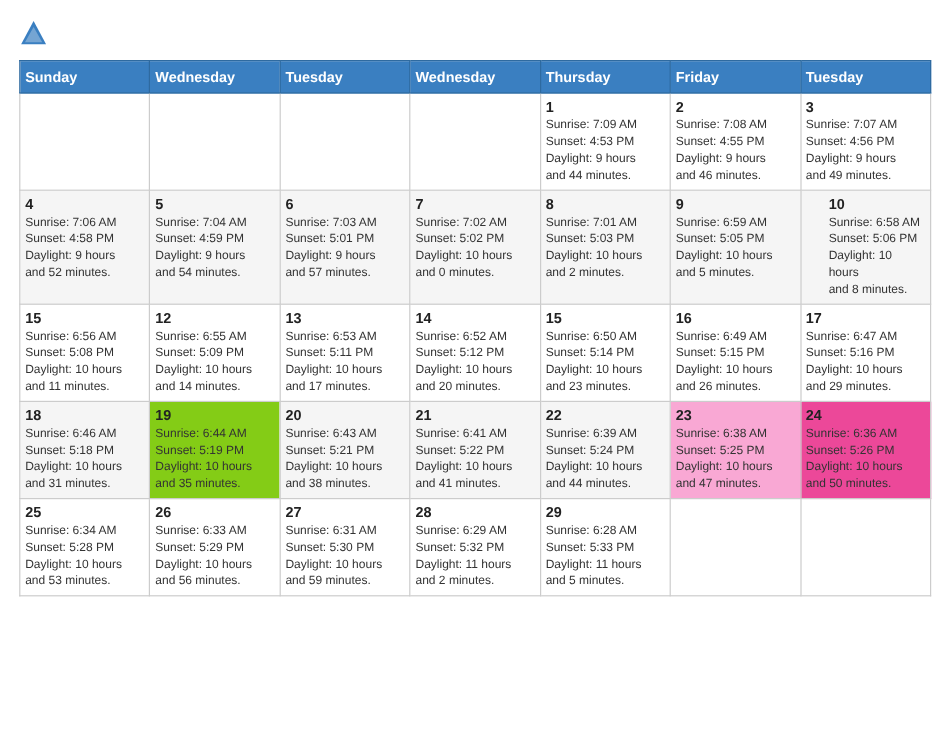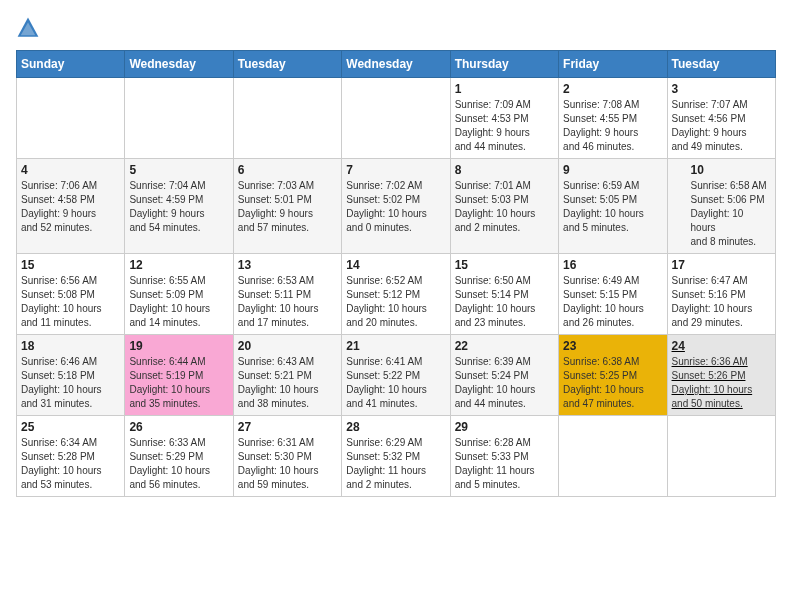--- a/index.html
+++ b/index.html
@@ -201,41 +201,41 @@
         <td>
           <span class="day-num">17</span>
           <div class="day-info">Sunrise: 6:47 AM<br>Sunset: 5:16 PM<br>Daylight: 10 hours<br>and 29 minutes.</div>
         </td>
       </tr>
       <tr>
         <td style="background: rgb(245, 245, 245);">
           <span class="day-num">18</span>
           <div class="day-info">Sunrise: 6:46 AM<br>Sunset: 5:18 PM<br>Daylight: 10 hours<br>and 31 minutes.</div>
         </td>
-        <td style="background: #f9a8d4;">
+        <td style="background: #84cc16;">
           <span class="day-num">19</span>
           <div class="day-info">Sunrise: 6:44 AM<br>Sunset: 5:19 PM<br>Daylight: 10 hours<br>and 35 minutes.</div>
         </td>
         <td style="background: rgb(245, 245, 245);">
           <span class="day-num">20</span>
           <div class="day-info">Sunrise: 6:43 AM<br>Sunset: 5:21 PM<br>Daylight: 10 hours<br>and 38 minutes.</div>
         </td>
         <td style="background: rgb(245, 245, 245);">
           <span class="day-num">21</span>
           <div class="day-info">Sunrise: 6:41 AM<br>Sunset: 5:22 PM<br>Daylight: 10 hours<br>and 41 minutes.</div>
         </td>
         <td style="background: rgb(245, 245, 245);">
           <span class="day-num">22</span>
           <div class="day-info">Sunrise: 6:39 AM<br>Sunset: 5:24 PM<br>Daylight: 10 hours<br>and 44 minutes.</div>
         </td>
-        <td style="background: #eab308;">
+        <td style="background: #f9a8d4;">
           <span class="day-num">23</span>
           <div class="day-info">Sunrise: 6:38 AM<br>Sunset: 5:25 PM<br>Daylight: 10 hours<br>and 47 minutes.</div>
         </td>
-        <td style="background: #e5e5e5; text-decoration: underline;">
+        <td style="background: #ec4899;">
           <span class="day-num">24</span>
           <div class="day-info">Sunrise: 6:36 AM<br>Sunset: 5:26 PM<br>Daylight: 10 hours<br>and 50 minutes.</div>
         </td>
       </tr>
       <tr>
         <td>
           <span class="day-num">25</span>
           <div class="day-info">Sunrise: 6:34 AM<br>Sunset: 5:28 PM<br>Daylight: 10 hours<br>and 53 minutes.</div>
         </td>
         <td>

